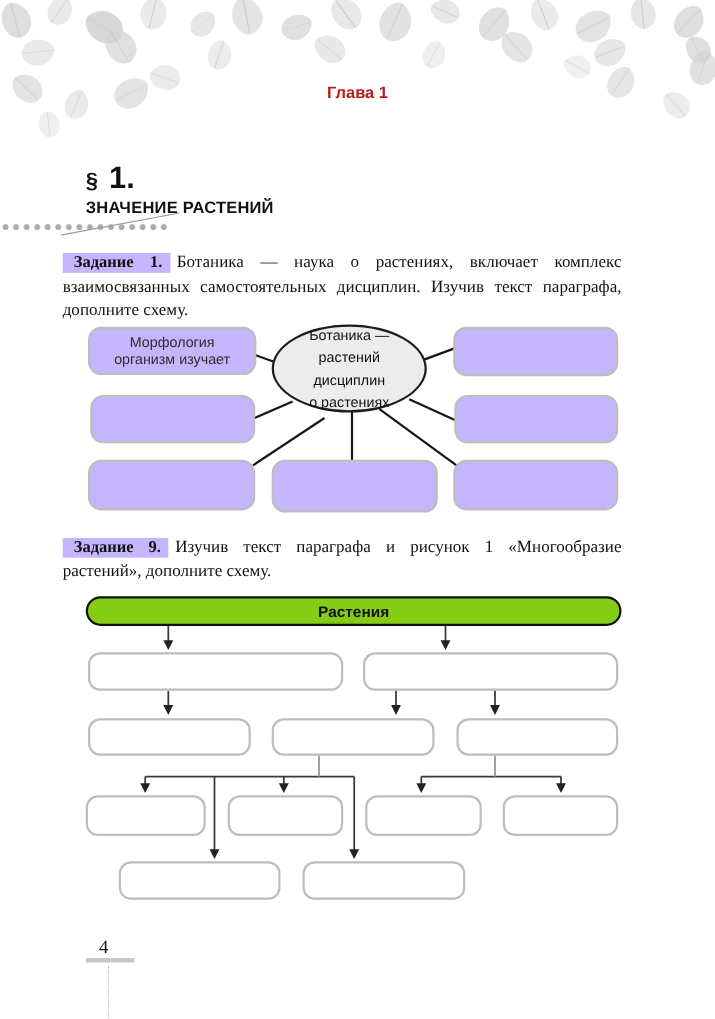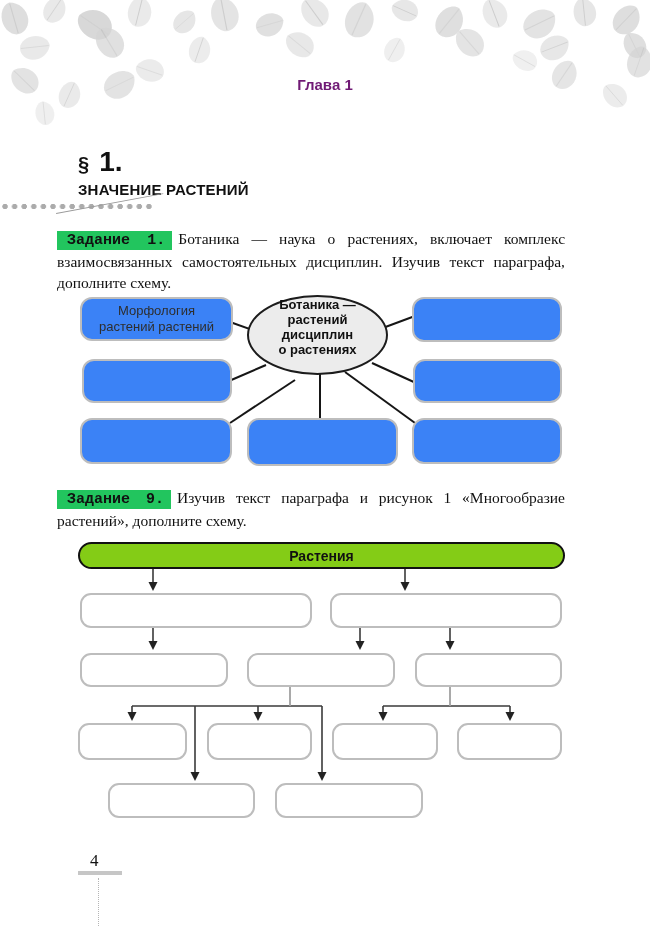--- a/index.html
+++ b/index.html
@@ -6,21 +6,21 @@
   body{
     width:650px;height:926px;position:relative;overflow:hidden;
     background:#ffffff;
     font-family:"Liberation Sans", sans-serif;
   }
   
   .banner{position:absolute;left:0;top:0;width:650px;height:130px;}
   .banner svg{display:block;}
   .chapter{
     position:absolute;left:0;top:74px;width:650px;text-align:center;
-    font-weight:bold;font-size:15px;line-height:21px;color:#701a75;
+    font-weight:bold;font-size:15px;line-height:21px;color:#b91c1c;
   }
   
   .sec{position:absolute;left:78px;top:146px;width:500px;color:#111;}
   .sec-line1{display:flex;align-items:baseline;}
   .sec-mark{font-weight:bold;font-size:20px;}
   .sec-num{font-weight:bold;font-size:28px;margin:0 9px 0 10px;}
   .sec-t{font-weight:bold;font-size:16.5px;letter-spacing:.2px;}
   .sec-line2{font-weight:bold;font-size:15px;letter-spacing:.2px;margin-top:3px;}
   .dots{
     position:absolute;left:2px;top:203px;width:153px;height:7px;
@@ -31,41 +31,41 @@
     position:absolute;left:56px;top:213px;width:109px;height:0;
     border-top:1.5px solid #9a9a9a;transform:rotate(-10.5deg);transform-origin:left top;
   }
   
   .task-p{
     position:absolute;left:57px;width:508px;margin:0;
     font-family:"Liberation Serif", serif;font-size:15.5px;line-height:21px;
     color:#111;text-align:justify;
   }
   .task-label{
-    font-family:Liberation Mono, monospace;font-weight:bold;font-size:15px;
-    background:#22c55e;padding:1px 7px 1px 10px;margin-right:6px;
+    font-family:Liberation Serif, serif;font-weight:bold;font-size:15px;
+    background:#c4b5fd;padding:1px 7px 1px 10px;margin-right:6px;
   }
   #task1-p{top:228px;}
   #task2-p{top:487px;}
   
   .diagram1{position:absolute;left:0;top:292px;width:650px;height:182px;}
   .diagram1 svg{position:absolute;left:0;top:0;}
   .rbox{
-    position:absolute;background:#3b82f6;border:2px solid #bdbdbd;border-radius:12px;
+    position:absolute;background:#c4b5fd;border:2px solid #bdbdbd;border-radius:12px;
     box-sizing:border-box;
   }
   .rbox-label{
     display:flex;flex-direction:column;justify-content:center;align-items:center;
     width:100%;height:100%;font-size:13px;color:#2e2e2e;line-height:16px;text-align:center;
   }
   .ellipse{
     position:absolute;left:247px;top:3px;width:141px;height:80px;
     background:#ececec;border:2px solid #1c1c1c;border-radius:50%;
-    box-sizing:border-box;display:flex;flex-direction:column;justify-content:flex-start;
-    text-align:center;font-weight:bold;font-size:13px;line-height:15px;color:#111;
+    box-sizing:border-box;display:flex;flex-direction:column;justify-content:space-between;
+    text-align:center;font-weight:normal;font-size:13px;line-height:15px;color:#111;
   }
   
   .diagram2{position:absolute;left:0;top:540px;width:650px;height:290px;}
   .diagram2 svg{position:absolute;left:0;top:0;}
   .pill{
     position:absolute;left:78px;top:2px;width:487px;height:27px;
     background:#84cc16;border:2.5px solid #111;border-radius:15px;box-sizing:border-box;
     display:flex;align-items:center;justify-content:center;
     font-weight:bold;font-size:14px;color:#111;
   }
@@ -152,21 +152,21 @@
       <line x1="230" y1="131" x2="295" y2="88"></line>
       <line x1="380" y1="37" x2="415" y2="24"></line>
       <line x1="372" y1="71" x2="416" y2="91"></line>
       <line x1="345" y1="80" x2="415" y2="131"></line>
       <line x1="320" y1="82" x2="320" y2="129"></line>
     </g>
   </svg>
   <div class="rbox" style="left:80px;top:5px;width:153px;height:44px;">
     <div class="rbox-label">
       <span>Морфология</span>
-      <span>растений растений</span>
+      <span>организм изучает</span>
     </div>
   </div>
   <div class="rbox" style="left:82px;top:67px;width:150px;height:44px;"></div>
   <div class="rbox" style="left:80px;top:126px;width:152px;height:46px;"></div>
   <div class="rbox" style="left:412px;top:5px;width:150px;height:45px;"></div>
   <div class="rbox" style="left:413px;top:67px;width:149px;height:44px;"></div>
   <div class="rbox" style="left:412px;top:126px;width:150px;height:46px;"></div>
   <div class="rbox" style="left:247px;top:126px;width:151px;height:48px;"></div>
   <div class="ellipse">
     <span>Ботаника —</span>

